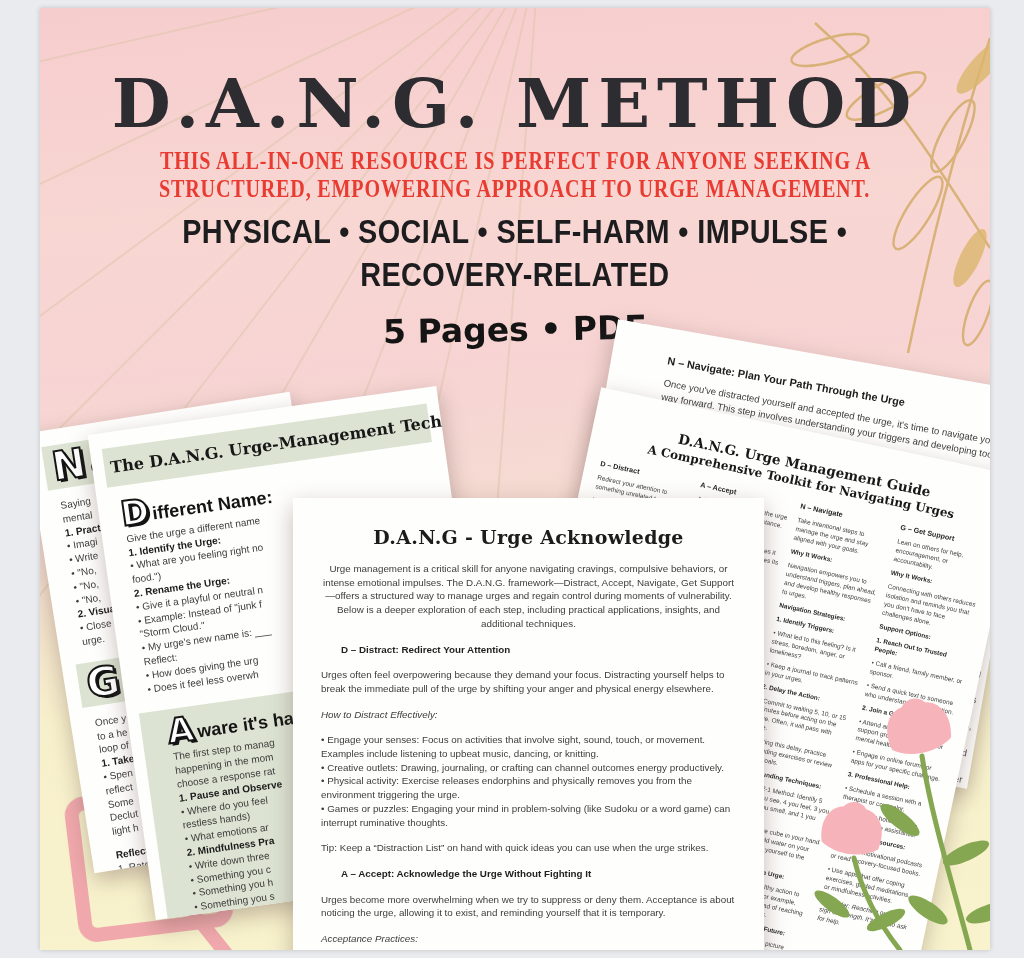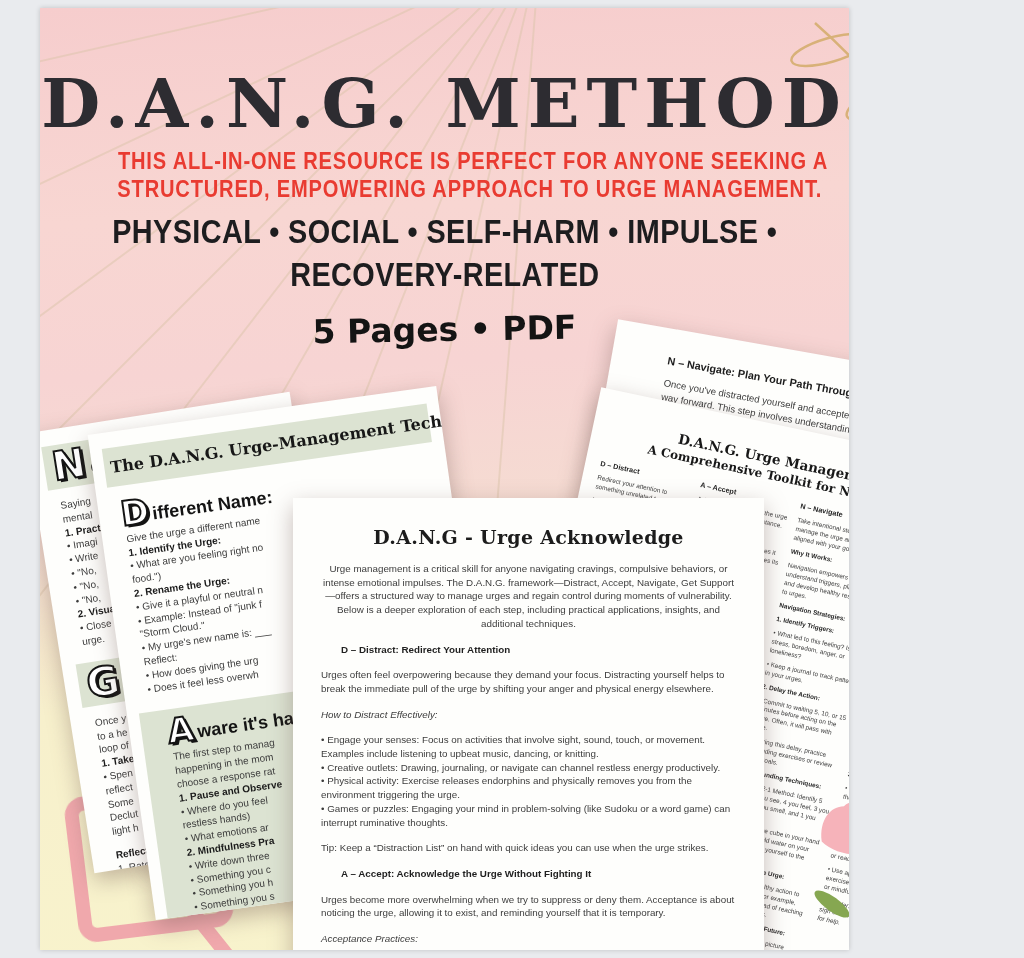--- a/index.html
+++ b/index.html
@@ -1,40 +1,39 @@
 <!DOCTYPE html>
 <html><head>
 <meta charset="utf-8">
 <style>
   html,body{margin:0;padding:0;}
   body{
     width:1024px;height:958px;background:#e9ebee;position:relative;overflow:hidden;
     font-family:"Liberation Sans", sans-serif;
   }
   .stage{
-    position:absolute;left:40px;top:8px;width:788px;height:942px;overflow:hidden;
+    position:absolute;left:40px;top:8px;width:950px;height:942px;overflow:hidden;
     background:linear-gradient(177deg,
       #f6cdcd 0%, #f8d6d2 22%, #f7d4d3 38%, #f5dcd2 54%,
       #f4e4cb 63%, #f7f0cc 72%, #f8f3cc 100%);
     box-shadow:0 0 5px rgba(0,0,0,.18);
-    padding-left:21px;
   }
   svg.decor,svg.flowers{position:absolute;left:0;top:0;pointer-events:none;}
   svg.decor{z-index:0;}
   svg.flowers{z-index:5;}
 
   
   .hero{position:absolute;left:0;top:0;width:100%;text-align:center;z-index:1;}
   .title{
     margin-top:62px;font-family:"DejaVu Serif", serif;font-weight:700;
     font-size:68px;line-height:.98;letter-spacing:7px;color:#2d2c31;
   }
   .subline{display:block;}
   .cond{display:inline-block;transform:scaleX(.82);transform-origin:50% 50%;white-space:nowrap;}
-  .sub{margin-top:10px;font-weight:700;font-size:24.5px;line-height:1.15;color:#e93b31;letter-spacing:1px;}
+  .sub{margin-top:10px;font-weight:700;font-size:24.5px;line-height:1.15;color:#e93b31;letter-spacing:1px;font-family:Liberation Serif, serif;}
   .cats{margin-top:8px;font-weight:700;font-size:33.5px;line-height:1.27;color:#1d1d1f;letter-spacing:.5px;}
   .cond2{display:inline-block;transform:scaleX(.86);transform-origin:50% 50%;white-space:nowrap;}
   .pdf{margin-top:14px;font-family:"DejaVu Sans", sans-serif;font-weight:700;font-size:33px;color:#141414;transform:rotate(-1deg);}
 
   
   .page{
     position:absolute;background:#fefefc;box-shadow:0 8px 22px rgba(110,85,80,.4);
     overflow:hidden;color:#3c3c3c;
   }
   .ln{font-size:10px;line-height:1.38;color:#3c3c3c;white-space:nowrap;}
@@ -333,21 +332,21 @@
   </svg>
 
   <section class="page p3">
     <div class="p3t">D.A.N.G - Urge Acknowledge</div>
     <div>
         <div class="blk c">Urge management is a critical skill for anyone navigating cravings, compulsive behaviors, or intense emotional impulses. The D.A.N.G. framework—Distract, Accept, Navigate, Get Support—offers a structured way to manage urges and regain control during moments of vulnerability. Below is a deeper exploration of each step, including practical applications, insights, and additional techniques.</div>
         <div class="blk h">D – Distract: Redirect Your Attention</div>
         <div class="blk p">Urges often feel overpowering because they demand your focus. Distracting yourself helps to break the immediate pull of the urge by shifting your anger and physical energy elsewhere.</div>
         <div class="blk i">How to Distract Effectively:</div>
         <div class="blk b">• Engage your senses: Focus on activities that involve sight, sound, touch, or movement. Examples include listening to upbeat music, dancing, or knitting.</div>
-        <div class="blk b">• Creative outlets: Drawing, journaling, or navigate can channel restless energy productively.</div>
+        <div class="blk b">• Creative outlets: Drawing, journaling, or crafting can channel outcomes energy productively.</div>
         <div class="blk b">• Physical activity: Exercise releases endorphins and physically removes you from the environment triggering the urge.</div>
         <div class="blk bl">• Games or puzzles: Engaging your mind in problem-solving (like Sudoku or a word game) can interrupt ruminative thoughts.</div>
         <div class="blk p">Tip: Keep a “Distraction List” on hand with quick ideas you can use when the urge strikes.</div>
         <div class="blk h">A – Accept: Acknowledge the Urge Without Fighting It</div>
         <div class="blk p">Urges become more overwhelming when we try to suppress or deny them. Acceptance is about noticing the urge, allowing it to exist, and reminding yourself that it is temporary.</div>
         <div class="blk i">Acceptance Practices:</div>
       </div>
   </section>
 
 </div>

